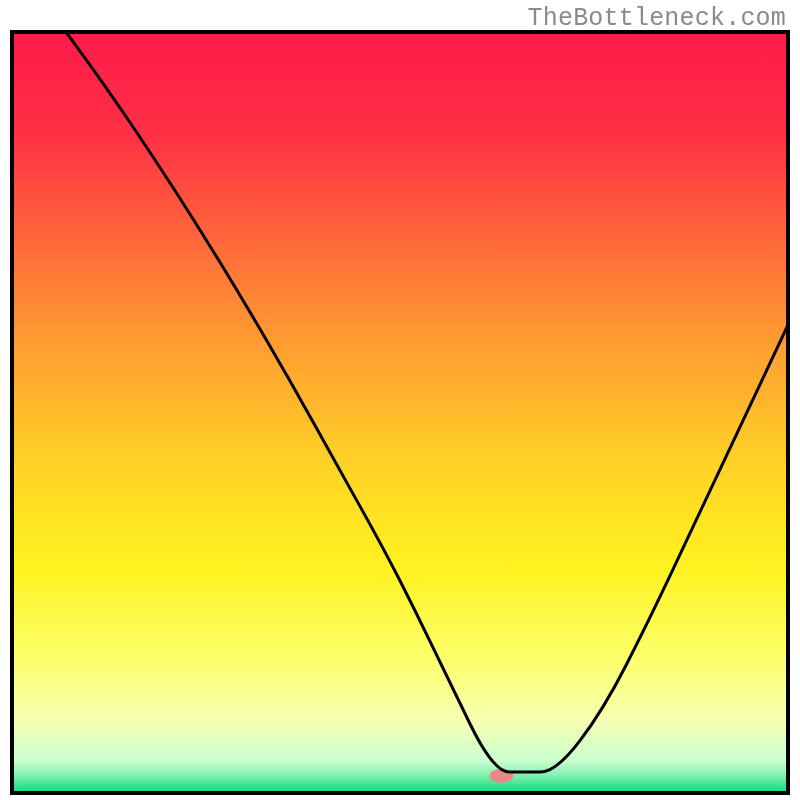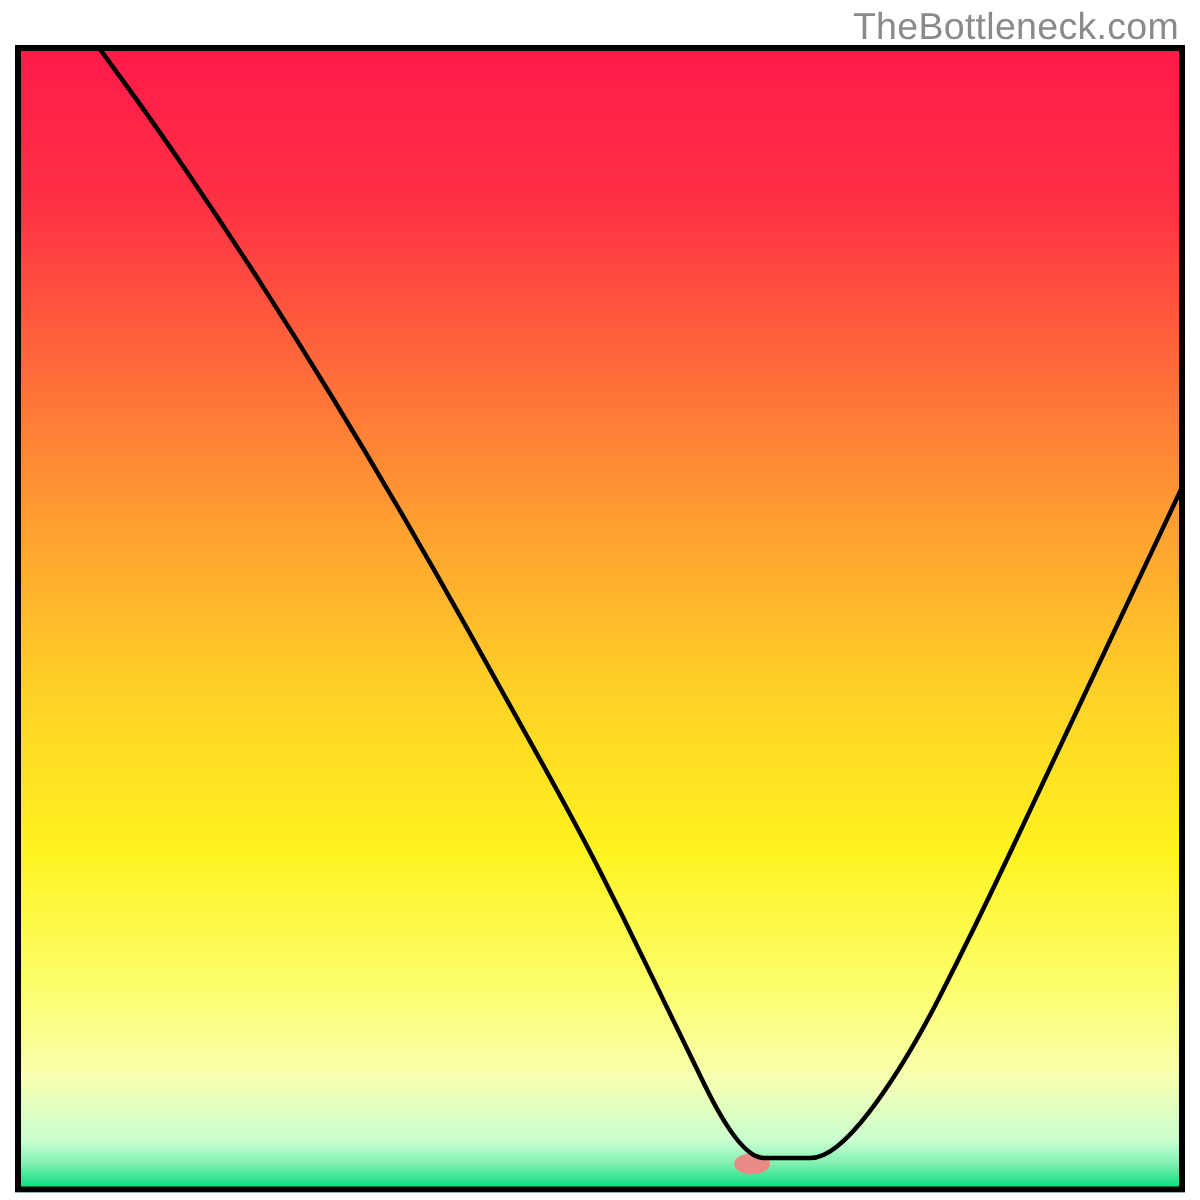--- a/index.html
+++ b/index.html
@@ -12,21 +12,21 @@
   }
   .container {
     position: relative;
     width: 800px;
     height: 800px;
   }
   .watermark {
     position: absolute;
     top: 4px;
     right: 14px;
-    font-family: Liberation Sans, sans-serif;
+    font-family: Liberation Mono, monospace;
     font-size: 25px;
     color: #8a8a8a;
     font-weight: 500;
     letter-spacing: 0.2px;
     z-index: 10;
   }
   svg {
     position: absolute;
     top: 30px;
     left: 10px;

